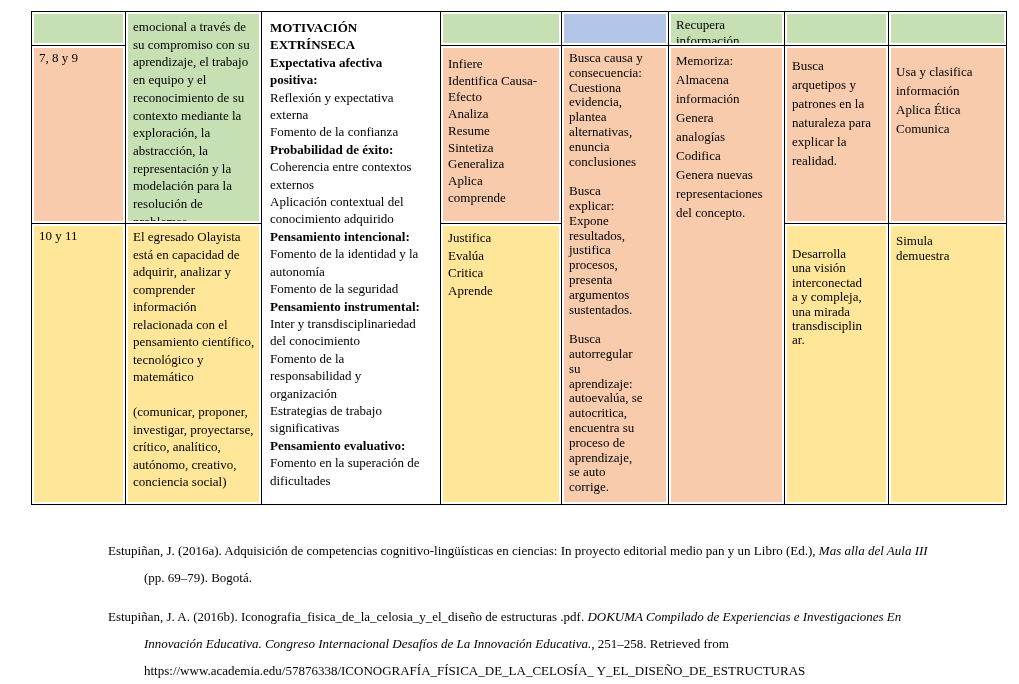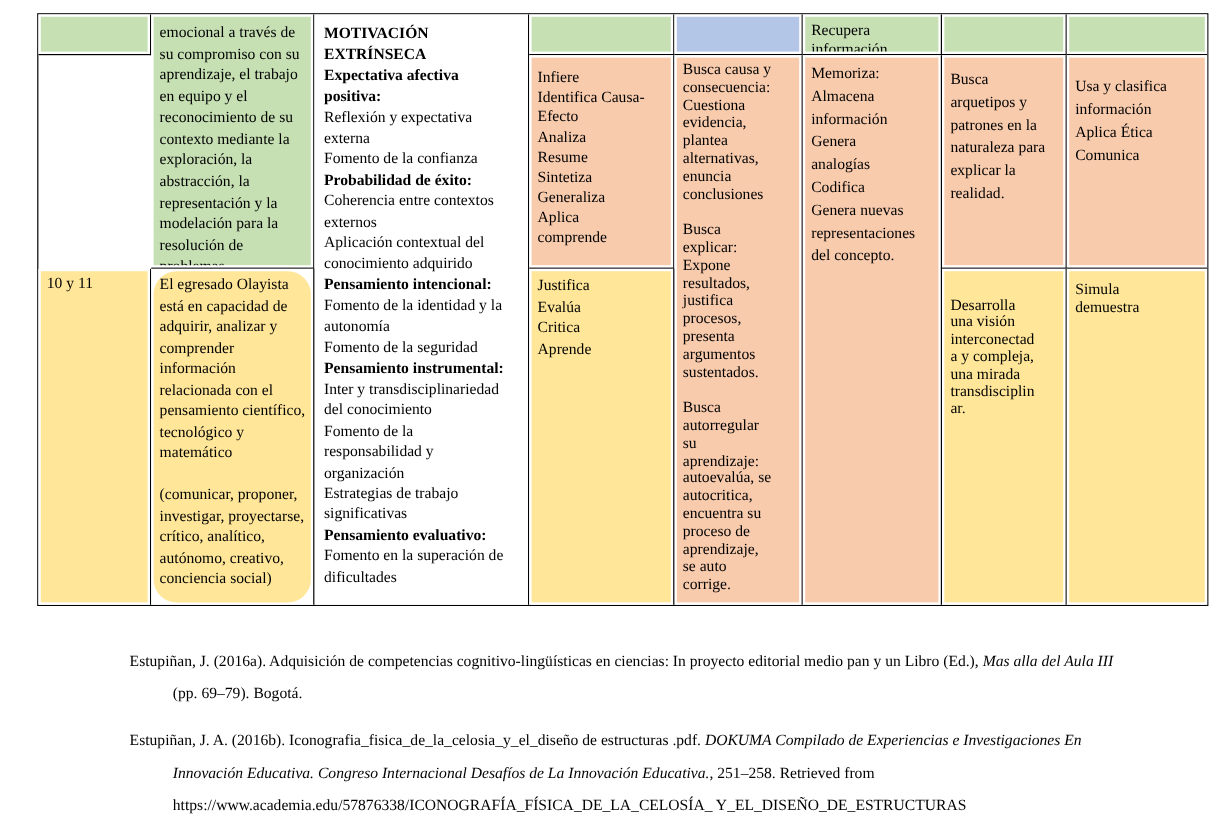--- a/index.html
+++ b/index.html
@@ -14,21 +14,21 @@
         padding:2px;box-sizing:border-box;overflow:hidden;}
   .cell.lastcol{border-right:none;}
   .cell.lastrow{border-bottom:none;}
   .f{width:100%;height:100%;box-sizing:border-box;overflow:hidden;
      white-space:pre;font-size:13px;line-height:17px;padding:2px 5px;}
   .bg-green{background:#C6E0B4;} .bg-orange{background:#F8CBAD;}
   .bg-yellow{background:#FFE699;} .bg-blue{background:#B4C6E7;}
   .t-hdr{line-height:16px;padding-top:3px;}
   .t-grades{padding:1px 5px;}
   .t-c2a{line-height:17.7px;padding:4px 5px 2px;}
-  .t-c2b{line-height:17.5px;padding:2px 5px;border-radius:19px;}
+  .t-c2b{line-height:17.5px;padding:2px 5px;}
   .t-c3{line-height:17.4px;padding:5px 6px;background:#fff;}
   .t-c4a{line-height:16.7px;padding-top:8px;}
   .t-c4b{line-height:17.7px;padding-top:3px;}
   .t-c5{line-height:14.8px;padding-top:3px;}
   .t-c6{line-height:19px;padding-top:3px;}
   .t-c7a{line-height:19px;padding-top:8px;}
   .t-c7b{line-height:14.4px;padding-top:21px;}
   .t-c8a{line-height:19px;padding-top:14px;}
   .t-c8b{line-height:15px;padding-top:7px;}
   .b{font-weight:700;}
@@ -81,20 +81,23 @@
     </div>
 
     <div class="cell" style="grid-column:7;grid-row:1">
       <div class="f bg-green t-hdr"></div>
     </div>
 
     <div class="cell lastcol" style="grid-column:8;grid-row:1">
       <div class="f bg-green t-hdr"></div>
     </div>
 
+    <div class="cell" style="grid-column:1;grid-row:2">
+      <div class="f bg-orange t-grades">7, 8 y 9</div>
+    </div>
 
     <div class="cell" style="grid-column:4;grid-row:2">
       <div class="f bg-orange t-c4a">Infiere
 Identifica Causa-
 Efecto
 Analiza
 Resume
 Sintetiza
 Generaliza
 Aplica

